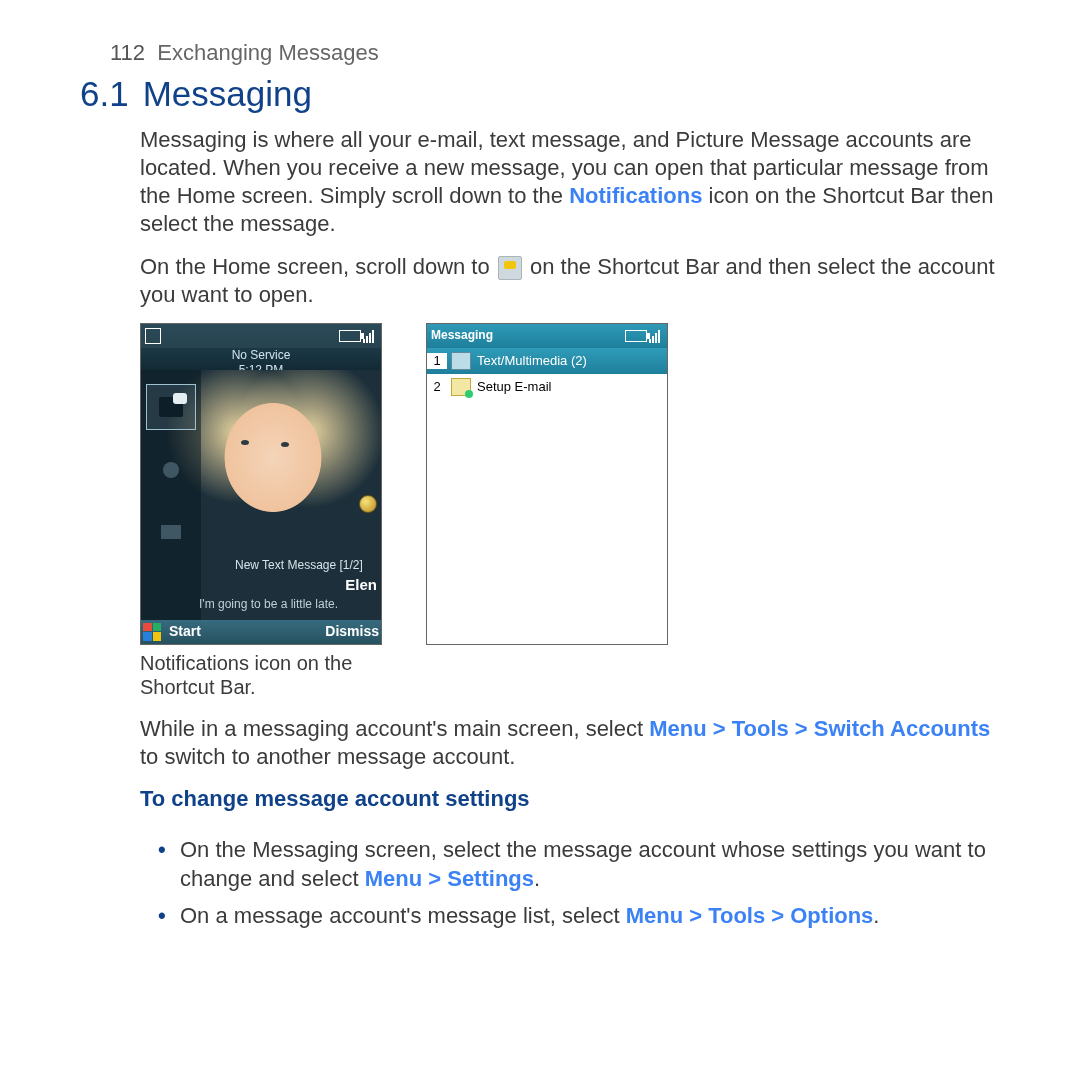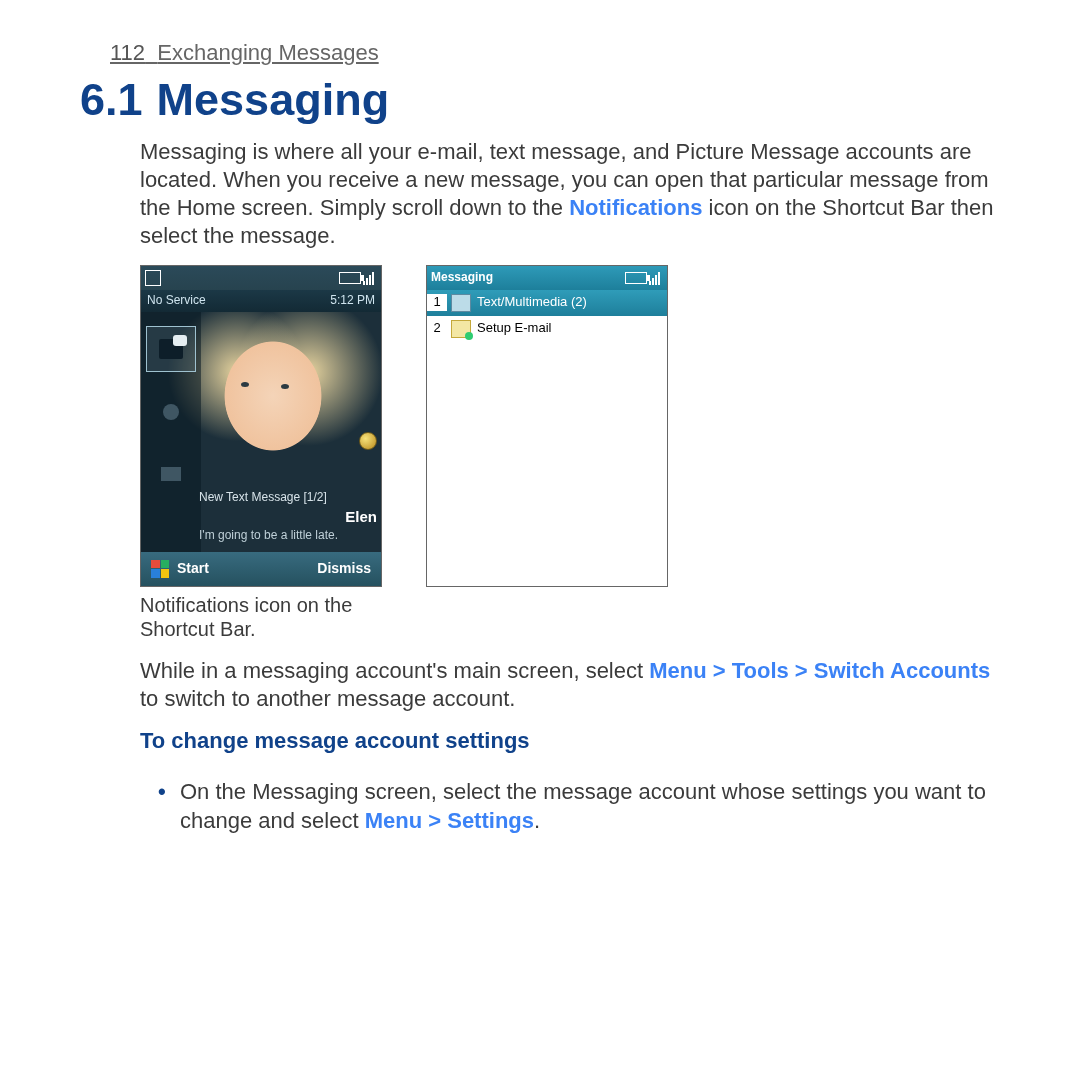--- a/index.html
+++ b/index.html
@@ -12,27 +12,26 @@
     color: #333;
     box-sizing: border-box;
   }
   .page {
     padding: 40px 80px 40px 60px;
   }
   .pgnum {
     font-size: 22px;
     color: #666;
     margin: 0 0 8px 50px;
-    text-decoration: underline;
   }
   .pgnum .num { color: #555; }
   h1.heading {
     color: #10428a;
-    font-size: 45px;
-    font-weight: 700;
+    font-size: 35px;
+    font-weight: 400;
     margin: 2px 0 12px 20px;
   }
   h1.heading .secnum { margin-right: 14px; }
   .body {
     margin-left: 80px;
     font-size: 22px;
     line-height: 1.28;
     color: #3b3b3b;
   }
   .body p { margin: 0 0 14px 0; }
@@ -127,20 +126,21 @@
 
   .subbar {
     height: 22px;
     background: linear-gradient(#1b3846,#132a35);
     color: #cfe4ee;
     display: flex;
     justify-content: space-between;
     align-items: center;
     padding: 0 6px;
     font-size: 12px;
+    flex-direction: column;
   }
 
   .home-body {
     flex: 1;
     position: relative;
     background: linear-gradient(120deg,#2c4352,#1c2f3a);
     overflow: hidden;
   }
   .face {
     position: absolute;
@@ -191,37 +191,37 @@
     right:-4px; top:-4px;
     width:14px; height:11px;
     background:#e5eef2;
     border-radius: 3px;
   }
   .notif {
     position: absolute;
     left: 58px; right: 4px; bottom: 8px;
     color: #dfe9ee;
   }
-  .notif-title { font-size: 12px; color: #d7e3e9; }
+  .notif-title { font-size: 12px; color: #d7e3e9; margin-left: 36px; }
   .notif-name { font-size: 15px; font-weight: bold; color: #fff; margin-top: 2px; text-align: right; }
   .notif-body { font-size: 12px; color: #bfd0d8; margin-top: 2px; }
   .scroll-dot {
     position:absolute; right:4px; top:50%; width:16px; height:16px;
     border-radius:50%; background: radial-gradient(circle at 35% 35%, #f7e27a, #b88a1d);
     border:1px solid #6e5a1a;
   }
   .softkeys {
-    height: 34px;
+    height: 24px;
     background: linear-gradient(#2995b2,#197791);
     display: flex;
     align-items: center;
     color: #fff;
     font-weight: bold;
     font-size: 14px;
-    padding: 0 10px;
+    padding: 0 2px;
   }
   .softkeys.dark { background: linear-gradient(#386b7f,#25515f); }
   .softkeys .sk-left, .softkeys .sk-right { flex: 1; }
   .softkeys .sk-right { text-align: right; }
   .win-icon {
     width: 18px; height: 18px;
     margin-right: 8px;
     display: inline-grid;
     grid-template-columns: 1fr 1fr;
     grid-template-rows: 1fr 1fr;
@@ -301,20 +301,23 @@
     <span>Exchanging Messages</span>
   </div>
 
   <h1 class="heading">
     <span class="secnum">6.1</span><span>Messaging</span>
   </h1>
 
   <div class="body">
     <p>
       <span>Messaging is where all your e-mail, text message, and Picture Message accounts are located. When you receive a new message, you can open that particular message from the Home screen. Simply scroll down to the </span><b>Notifications</b><span> icon on the Shortcut Bar then select the message.</span>
+    </p>
+    <p>
+      <span>On the Home screen, scroll down to </span><span class="inline-icon"></span><span> on the Shortcut Bar and then select the account you want to open.</span>
     </p>
 
     <div class="figures">
 
       <div class="fig">
         <div class="phone">
           <div class="titlebar">
             <div class="tb-left">
                 <span style="width:14px;height:14px;border:1px solid #fff;display:inline-block"></span>
               </div>
@@ -401,15 +404,18 @@
     <p>
       <span>While in a messaging account's main screen, select </span><b>Menu &gt; Tools &gt; Switch Accounts</b><span> to switch to another message account.</span>
     </p>
 
     <div class="subheading">To change message account settings</div>
 
     <ul class="bullets">
       <li>
         <span>On the Messaging screen, select the message account whose settings you want to change and select </span><b>Menu &gt; Settings</b><span>.</span>
       </li>
+      <li>
+        <span>On a message account's message list, select </span><b>Menu &gt; Tools &gt; Options</b><span>.</span>
+      </li>
     </ul>
   </div>
 </div>
 
 </body></html>

